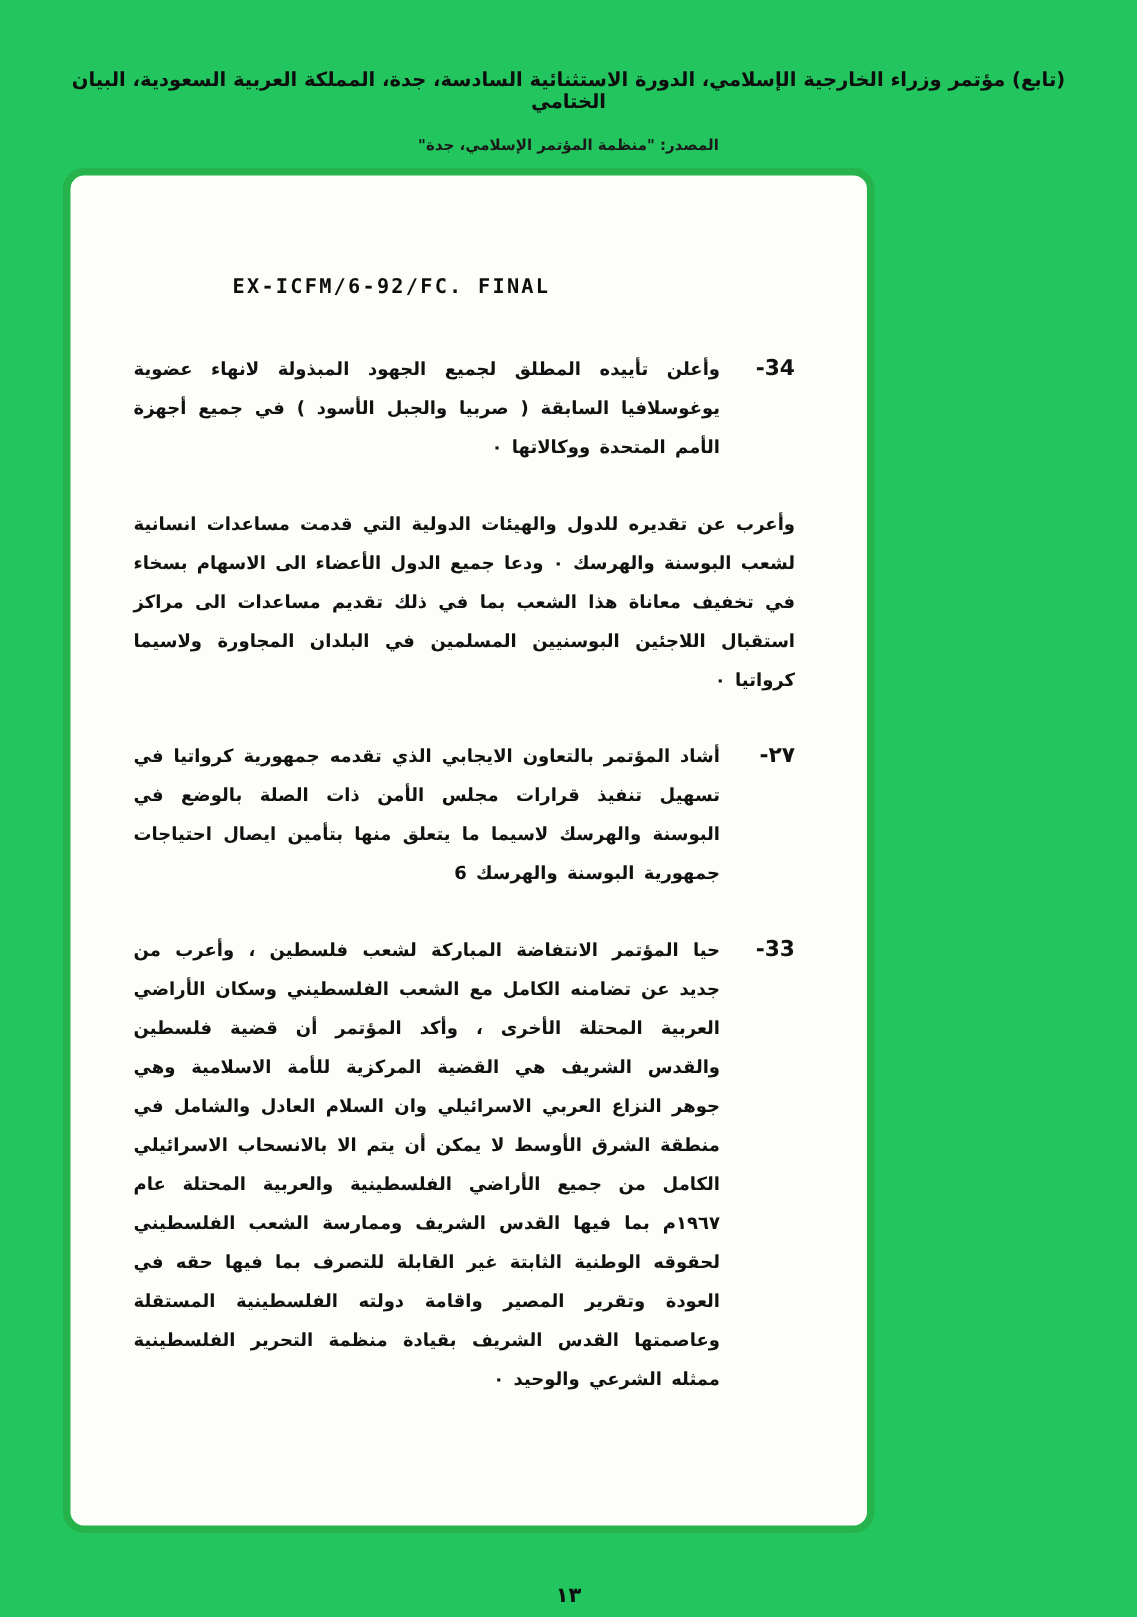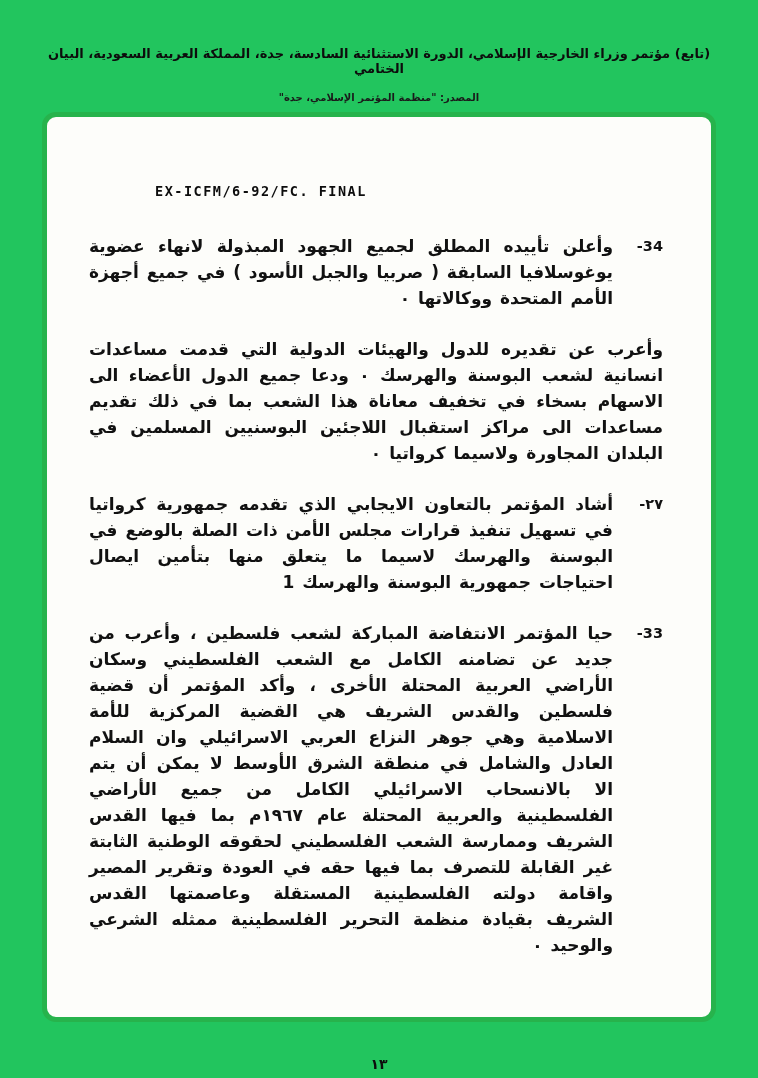--- a/index.html
+++ b/index.html
@@ -34,21 +34,21 @@
   .header-line2 {
     font-size: 10px;
     font-weight: bold;
     margin-top: 16px;
     color: #1a1a1a;
   }
   .content-frame {
     position: absolute;
     left: 42px;
     top: 112px;
-    width: 674px;
+    width: 541px;
     height: 910px;
     box-sizing: border-box;
     border: 5px solid #27b34c;
     border-radius: 14px;
     padding: 36px 48px 16px 42px;
     background: #fdfdfa;
   }
   .doc-ref {
     direction: ltr;
     text-align: left;
@@ -69,21 +69,21 @@
   }
   .para-num {
     flex: 0 0 36px;
     font-size: 14.5px;
     font-weight: bold;
     white-space: nowrap;
     line-height: 26px;
   }
   .para-text {
     flex: 1;
-    font-size: 17px;
+    font-size: 12px;
     font-weight: bold;
     line-height: 26px;
     text-align: justify;
     text-justify: inter-word;
     word-spacing: 2px;
     letter-spacing: 0.2px;
   }
   .page-number {
     position: absolute;
     bottom: 6px;
@@ -112,21 +112,21 @@
     <div class="para-num">34-</div>
     <div class="para-text">وأعلن تأييده المطلق لجميع الجهود المبذولة لانهاء عضوية يوغوسلافيا السابقة ( صربيا والجبل الأسود ) في جميع أجهزة الأمم المتحدة ووكالاتها ٠</div>
   </div>
 
   <div class="para">
     <div class="para-text">وأعرب عن تقديره للدول والهيئات الدولية التي قدمت مساعدات انسانية لشعب البوسنة والهرسك ٠ ودعا جميع الدول الأعضاء الى الاسهام بسخاء في تخفيف معاناة هذا الشعب بما في ذلك تقديم مساعدات الى مراكز استقبال اللاجئين البوسنيين المسلمين في البلدان المجاورة ولاسيما كرواتيا ٠</div>
   </div>
 
   <div class="para">
     <div class="para-num">٢٧-</div>
-    <div class="para-text">أشاد المؤتمر بالتعاون الايجابي الذي تقدمه جمهورية كرواتيا في تسهيل تنفيذ قرارات مجلس الأمن ذات الصلة بالوضع في البوسنة والهرسك لاسيما ما يتعلق منها بتأمين ايصال احتياجات جمهورية البوسنة والهرسك 1</div>
+    <div class="para-text">أشاد المؤتمر بالتعاون الايجابي الذي تقدمه جمهورية كرواتيا في تسهيل تنفيذ قرارات مجلس الأمن ذات الصلة بالوضع في البوسنة والهرسك لاسيما ما يتعلق منها بتأمين ايصال احتياجات جمهورية البوسنة والهرسك 6</div>
   </div>
 
   <div class="para">
     <div class="para-num">33-</div>
     <div class="para-text">حيا المؤتمر الانتفاضة المباركة لشعب فلسطين ، وأعرب من جديد عن تضامنه الكامل مع الشعب الفلسطيني وسكان الأراضي العربية المحتلة الأخرى ، وأكد المؤتمر أن قضية فلسطين والقدس الشريف هي القضية المركزية للأمة الاسلامية وهي جوهر النزاع العربي الاسرائيلي وان السلام العادل والشامل في منطقة الشرق الأوسط لا يمكن أن يتم الا بالانسحاب الاسرائيلي الكامل من جميع الأراضي الفلسطينية والعربية المحتلة عام ١٩٦٧م بما فيها القدس الشريف وممارسة الشعب الفلسطيني لحقوقه الوطنية الثابتة غير القابلة للتصرف بما فيها حقه في العودة وتقرير المصير واقامة دولته الفلسطينية المستقلة وعاصمتها القدس الشريف بقيادة منظمة التحرير الفلسطينية ممثله الشرعي والوحيد ٠</div>
   </div>
 </div>
   </div>
 
   <div class="page-number">١٣</div>

